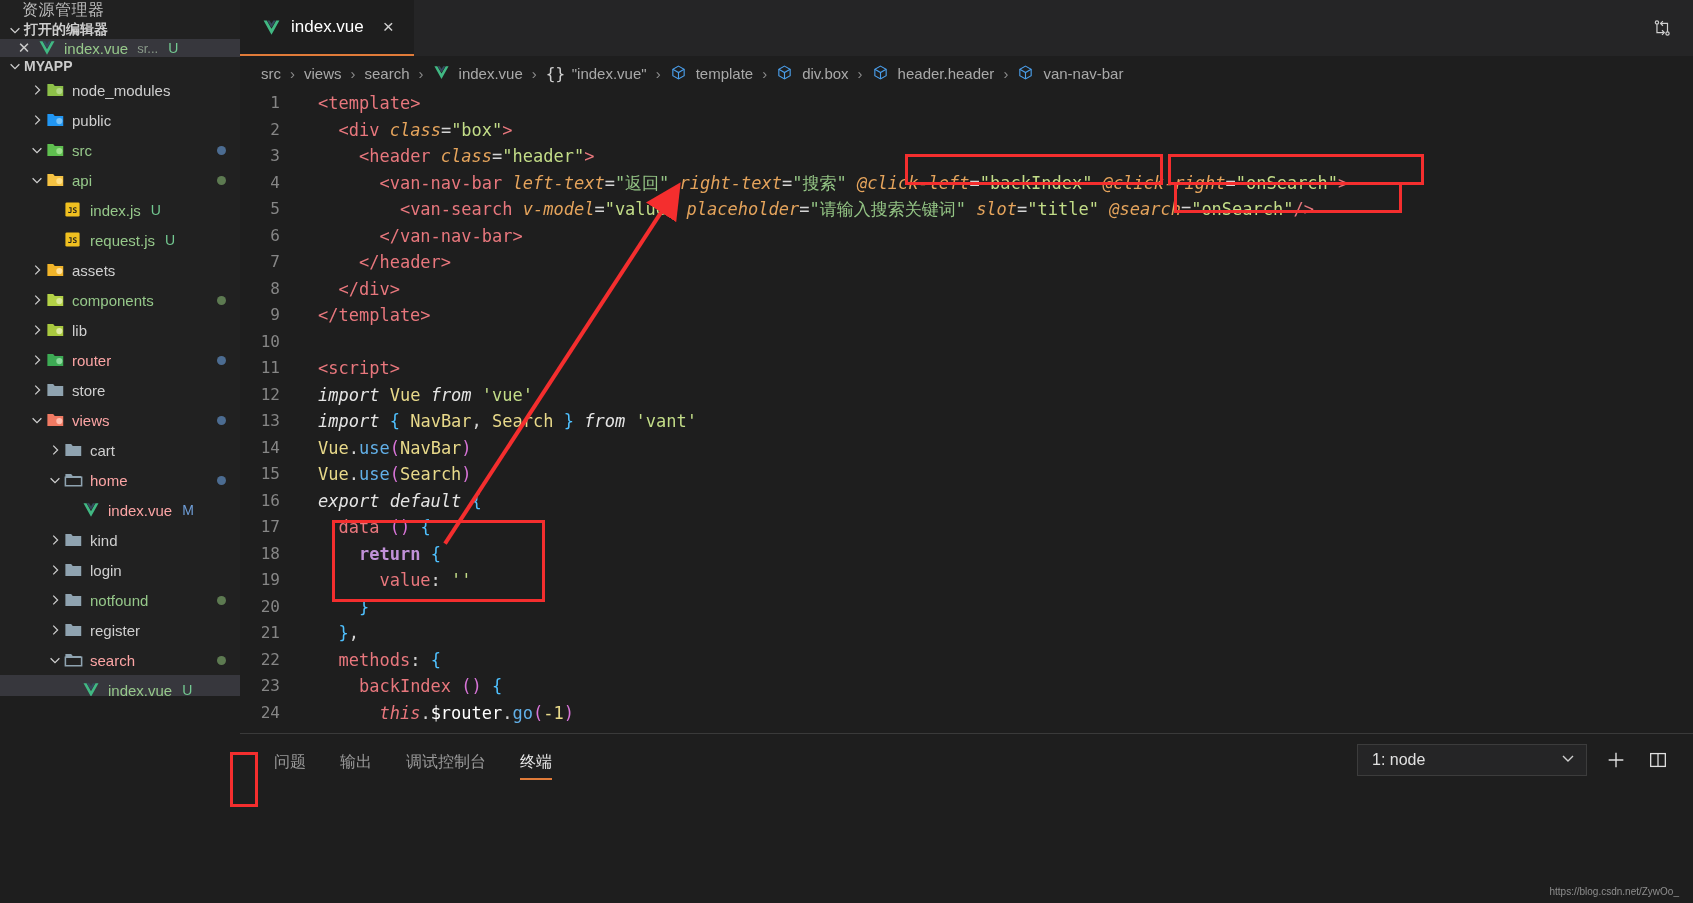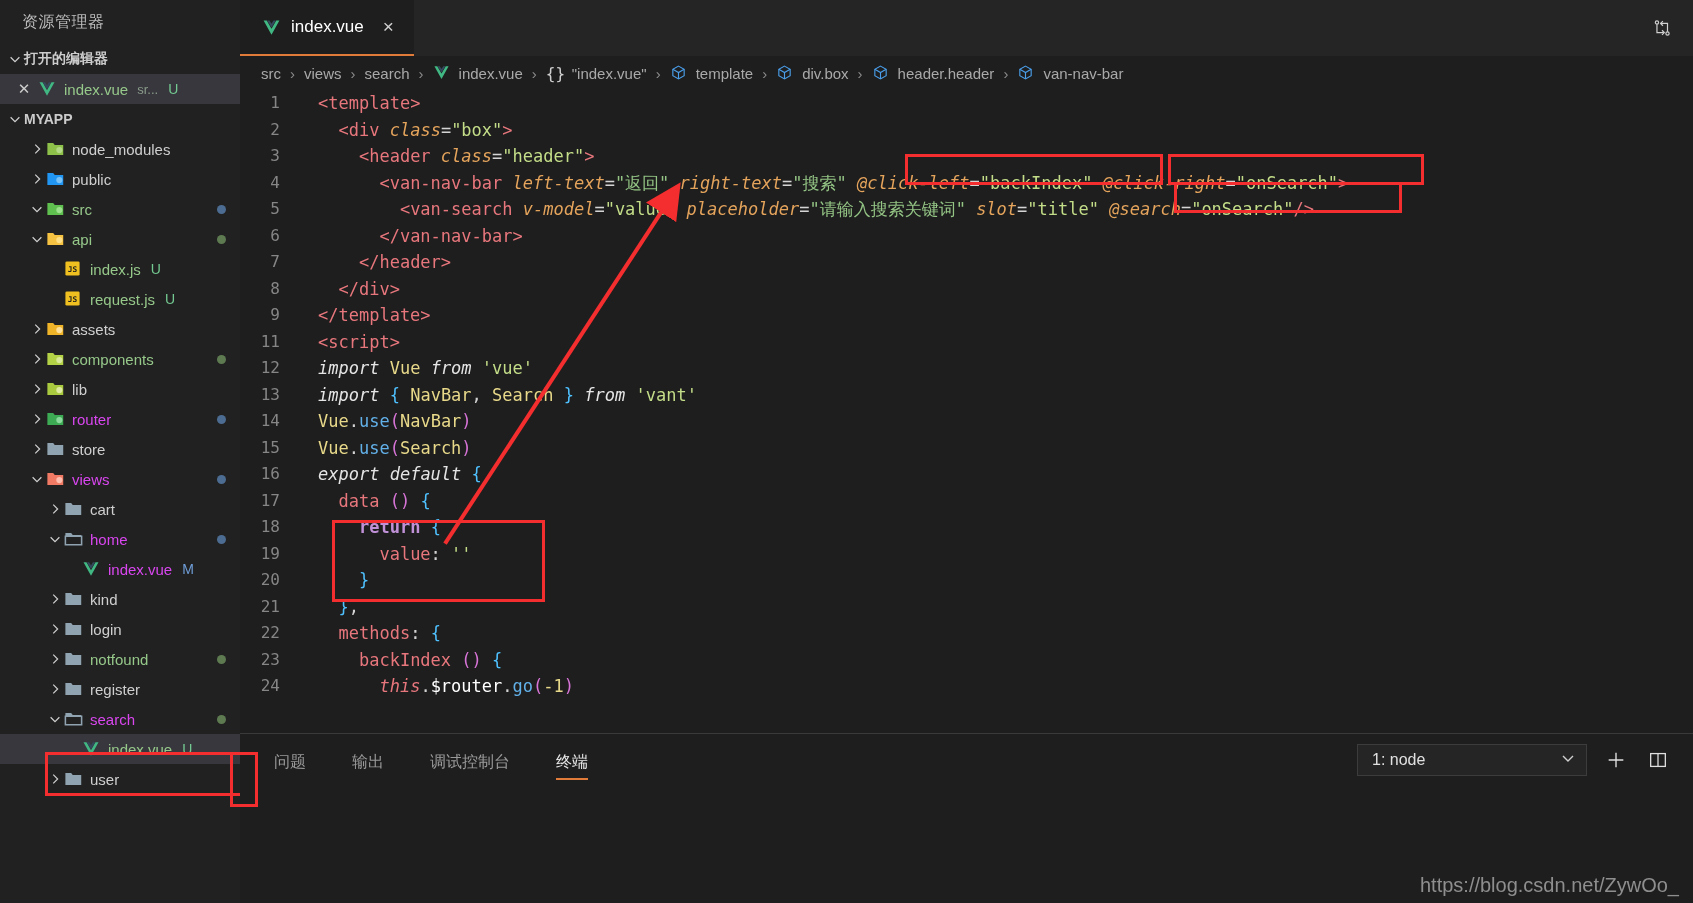--- a/index.html
+++ b/index.html
@@ -13,21 +13,21 @@
   }
   .app {
     position: relative;
     width: 1693px; height: 903px;
     display: flex;
     background: #1e1e1e;
   }
 
   
   .sidebar {
-    width: 240px; height: 903px;
+    width: 240px; height: 696px;
     background: #212121;
     display: flex; flex-direction: column;
     flex: 0 0 240px;
     position: relative;
     overflow: hidden;
   }
   .sidebar-title {
     height: 44px;
     display: flex; align-items: center;
     padding-left: 22px;
@@ -81,21 +81,21 @@
     color: #cccccc; font-size: 15px;
     margin-left: 2px;
   }
   .ico { width: 20px; height: 18px; display:inline-block; position:relative; flex:0 0 20px; }
   .ico svg { display:block; }
   .indent-1 { padding-left: 28px; }
   .indent-2 { padding-left: 28px; }
   .indent-3 { padding-left: 46px; }
   .indent-4 { padding-left: 64px; }
   .fname-green { color: #96c88a; }
-  .fname-blue  { color: #d946ef; }
+  .fname-blue  { color: #fca5a5; }
   .fname-grey  { color: #cfcfcf; }
 
   
   .sb-highlight {
     position: absolute;
     left: 45px; top: 752px;
     width: 200px; height: 44px;
     border: 3px solid #f42e2e;
     pointer-events: none;
     z-index: 40;
@@ -212,21 +212,21 @@
     flex: 0 0 170px;
     background: #1e1e1e;
     border-top: 1px solid #3a3a3a;
     display: flex; flex-direction: column;
     position: relative;
   }
   .panel-tabs {
     height: 56px;
     display: flex; align-items: center;
     padding-left: 20px;
-    gap: 18px;
+    gap: 6px;
   }
   .ptab {
     position: relative;
     padding: 0 14px;
     height: 56px;
     display: flex; align-items: center;
     color: #9a9a9a;
     font-size: 16px;
   }
   .ptab.active { color: #e7e7e7; font-weight: normal; }
@@ -277,21 +277,21 @@
     position: absolute;
     border: 3px solid #f42e2e;
     pointer-events: none;
     z-index: 40;
   }
 
   .watermark {
     position: absolute;
     right: 14px; bottom: 6px;
     color: #8e8e8e;
-    font-size: 20px;
+    font-size: 10px;
     font-family: "Liberation Sans", sans-serif;
     z-index: 50;
   }
 </style>
 </head>
 <body>
 
 <div class="app">
 
   <div class="sidebar">
@@ -742,20 +742,21 @@
       <div id="code-lines">
           <div class="code-line"><span class="ln">1</span><span class="code"><span class="t-tag">&lt;template</span><span class="t-tag">&gt;</span></span></div>
           <div class="code-line"><span class="ln">2</span><span class="code">  <span class="t-tag">&lt;div</span> <span class="t-attr">class</span>=<span class="t-str">"box"</span><span class="t-tag">&gt;</span></span></div>
           <div class="code-line"><span class="ln">3</span><span class="code">    <span class="t-tag">&lt;header</span> <span class="t-attr">class</span>=<span class="t-str">"header"</span><span class="t-tag">&gt;</span></span></div>
           <div class="code-line"><span class="ln">4</span><span class="code">      <span class="t-tag">&lt;van-nav-bar</span> <span class="t-attr">left-text</span>=<span class="t-strcn">"返回"</span> <span class="t-attr">right-text</span>=<span class="t-strcn">"搜索"</span> <span class="t-attr">@click-left</span>=<span class="t-str">"backIndex"</span> <span class="t-attr">@click-right</span>=<span class="t-str">"onSearch"</span><span class="t-tag">&gt;</span></span></div>
           <div class="code-line"><span class="ln">5</span><span class="code">        <span class="t-tag">&lt;van-search</span> <span class="t-attr">v-model</span>=<span class="t-str">"value"</span> <span class="t-attr">placeholder</span>=<span class="t-strcn">"请输入搜索关键词"</span> <span class="t-attr">slot</span>=<span class="t-str">"title"</span> <span class="t-attr">@search</span>=<span class="t-str">"onSearch"</span><span class="t-tag">/&gt;</span></span></div>
           <div class="code-line"><span class="ln">6</span><span class="code">      <span class="t-tag">&lt;/van-nav-bar</span><span class="t-tag">&gt;</span></span></div>
           <div class="code-line"><span class="ln">7</span><span class="code">    <span class="t-tag">&lt;/header</span><span class="t-tag">&gt;</span></span></div>
           <div class="code-line"><span class="ln">8</span><span class="code">  <span class="t-tag">&lt;/div</span><span class="t-tag">&gt;</span></span></div>
           <div class="code-line"><span class="ln">9</span><span class="code"><span class="t-tag">&lt;/template</span><span class="t-tag">&gt;</span></span></div>
+          <div class="code-line"><span class="ln">10</span><span class="code"></span></div>
           <div class="code-line"><span class="ln">11</span><span class="code"><span class="t-tag">&lt;script&gt;</span></span></div>
           <div class="code-line"><span class="ln">12</span><span class="code"><span class="t-kw2">import</span> <span class="t-obj">Vue</span> <span class="t-kw2">from</span> <span class="t-str">'vue'</span></span></div>
           <div class="code-line"><span class="ln">13</span><span class="code"><span class="t-kw2">import</span> <span class="t-brace3">{</span> <span class="t-obj">NavBar</span>, <span class="t-obj">Search</span> <span class="t-brace3">}</span> <span class="t-kw2">from</span> <span class="t-str">'vant'</span></span></div>
           <div class="code-line"><span class="ln">14</span><span class="code"><span class="t-obj">Vue</span>.<span class="t-fn">use</span><span class="t-brace2">(</span><span class="t-obj">NavBar</span><span class="t-brace2">)</span></span></div>
           <div class="code-line"><span class="ln">15</span><span class="code"><span class="t-obj">Vue</span>.<span class="t-fn">use</span><span class="t-brace2">(</span><span class="t-obj">Search</span><span class="t-brace2">)</span></span></div>
           <div class="code-line"><span class="ln">16</span><span class="code"><span class="t-kw2">export</span> <span class="t-kw2">default</span> <span class="t-brace3">{</span></span></div>
           <div class="code-line"><span class="ln">17</span><span class="code">  <span class="t-prop">data</span> <span class="t-brace2">(</span><span class="t-brace2">)</span> <span class="t-brace3">{</span></span></div>
           <div class="code-line"><span class="ln">18</span><span class="code">    <span class="t-kw">return</span> <span class="t-brace3">{</span></span></div>
           <div class="code-line"><span class="ln">19</span><span class="code">      <span class="t-prop">value</span>: <span class="t-str">''</span></span></div>
           <div class="code-line"><span class="ln">20</span><span class="code">    <span class="t-brace3">}</span></span></div>

